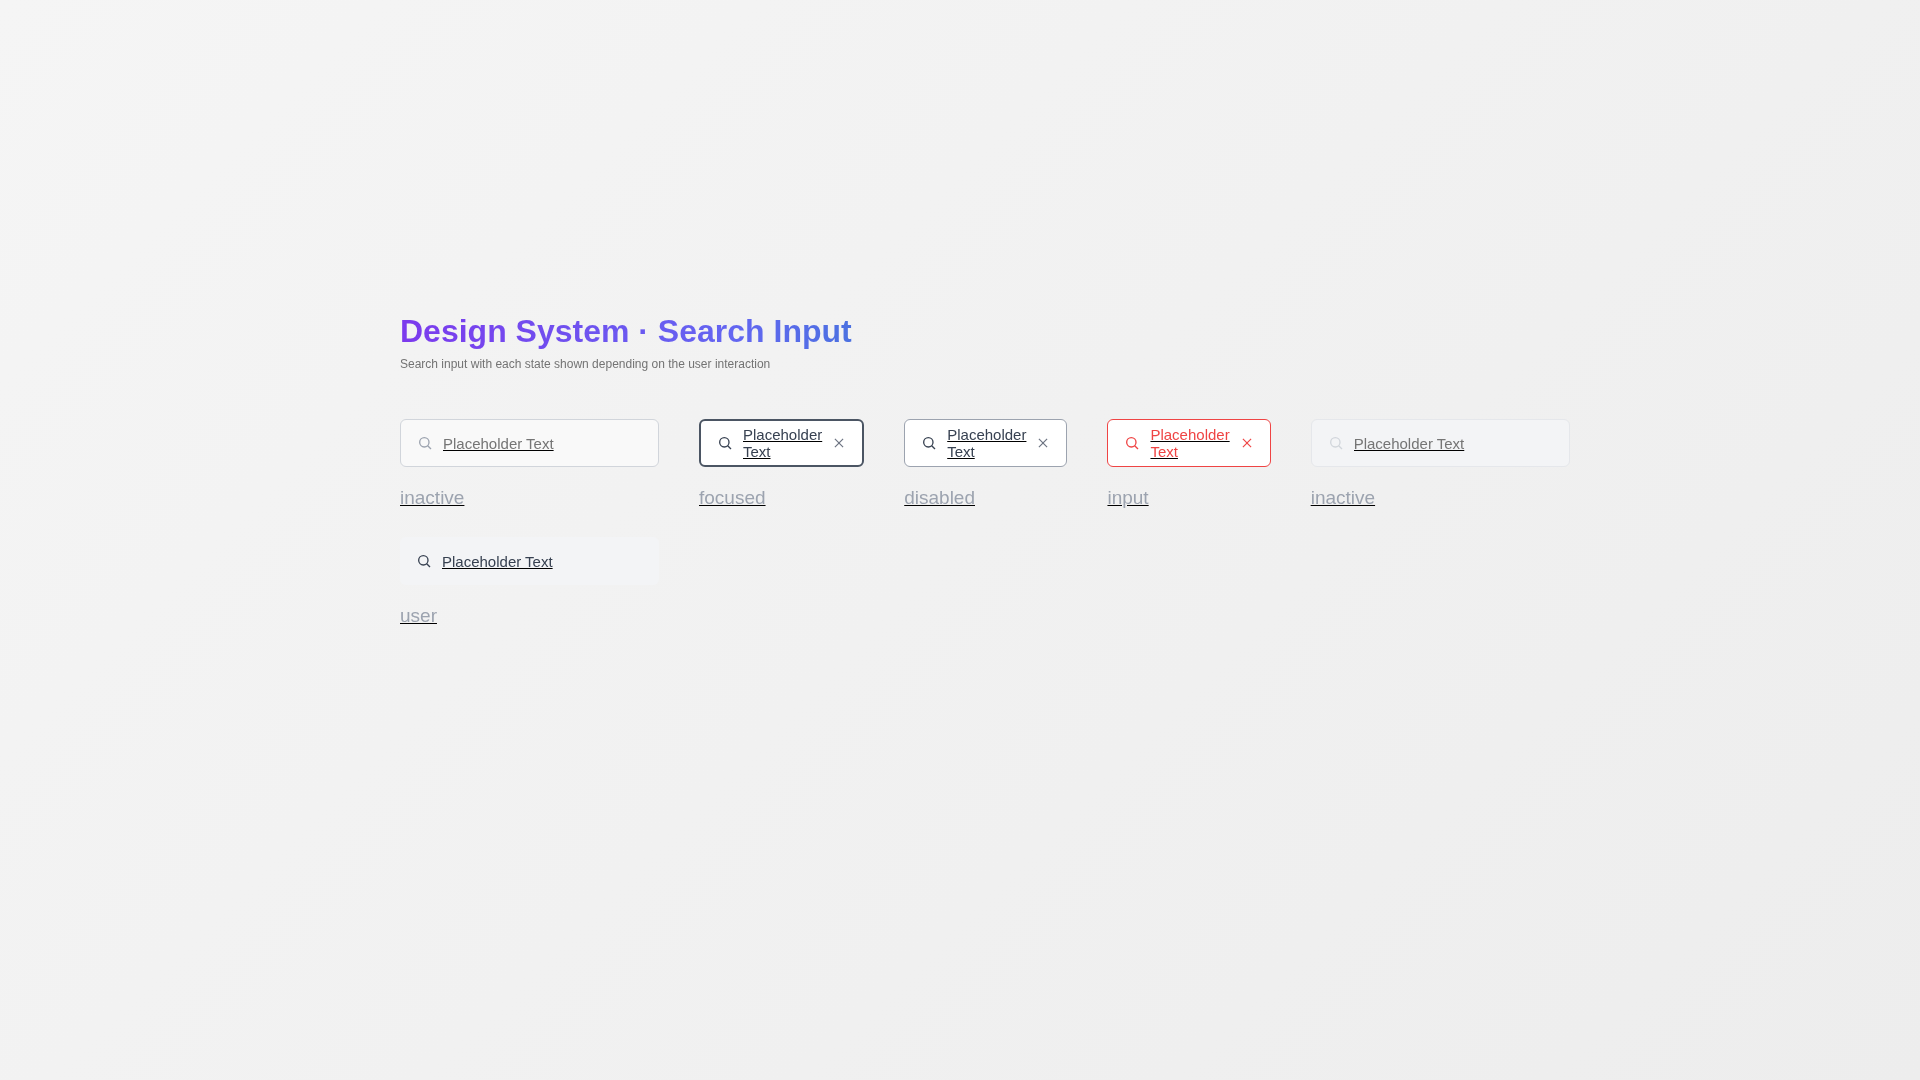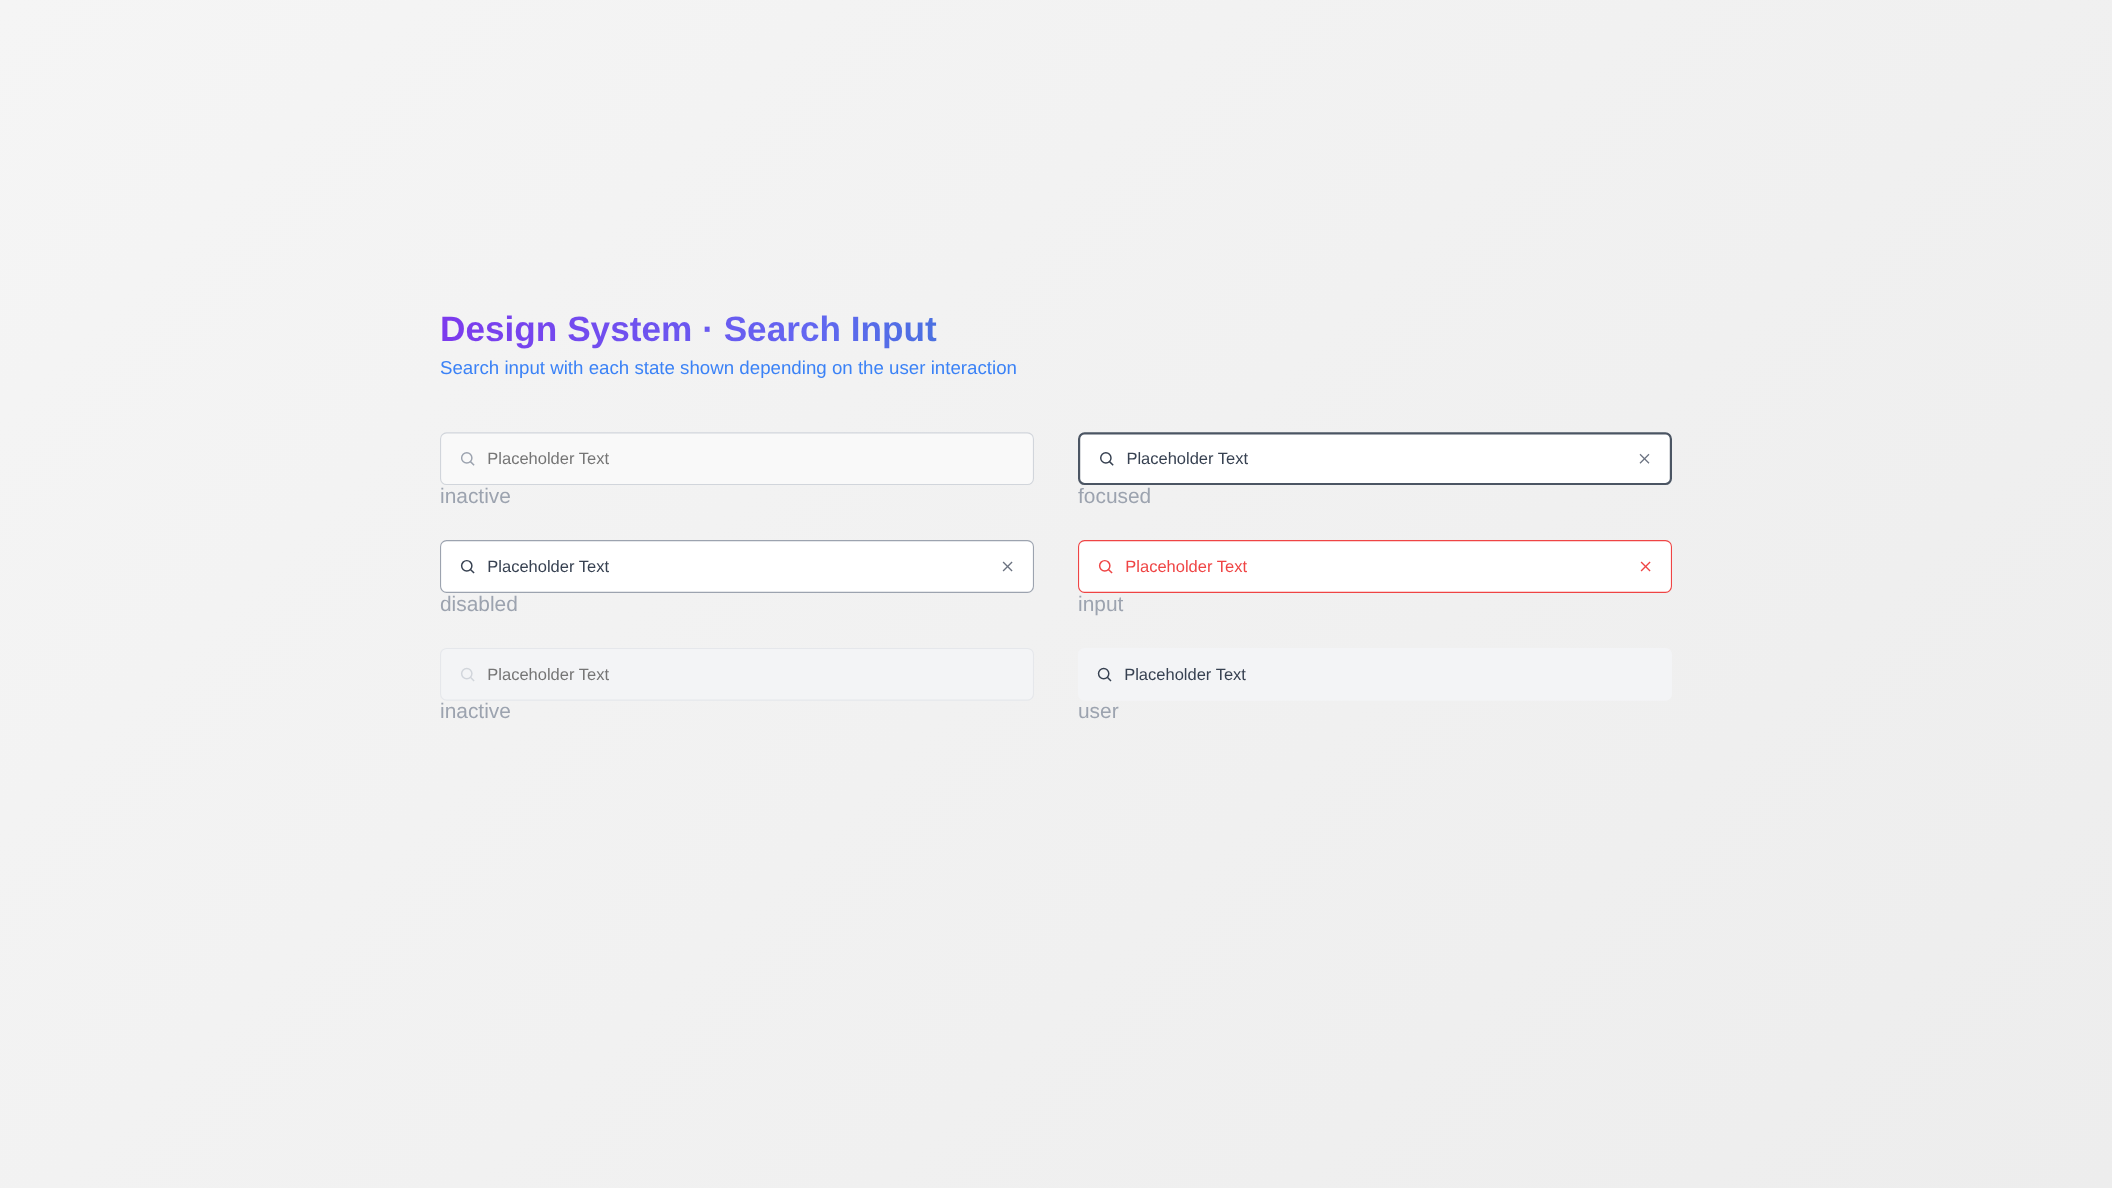--- a/index.html
+++ b/index.html
@@ -28,29 +28,30 @@
       font-size: 32px;
       font-weight: 600;
       background: linear-gradient(90deg, #7c3aed 0%, #6366f1 30%, #0891b2 70%, #059669 100%);
       -webkit-background-clip: text;
       -webkit-text-fill-color: transparent;
       background-clip: text;
       margin-bottom: 7px;
     }
     
     .subtitle {
-      font-size: 17px;
-      color: #3b82f6;
+      font-size: 12px;
+      color: #737373;
       margin-bottom: 48px;
     }
     
     .grid {
       display: grid;
-      grid-template-columns: repeat(2, 1fr);
+      grid-template-columns: repeat(5, 1fr);
       gap: 28px 40px;
+      text-decoration: underline;
     }
     
     .search-item {
       display: flex;
       flex-direction: column;
     }
     
     .search-input {
       display: flex;
       align-items: center;
@@ -169,20 +170,21 @@
       stroke: #6b7280;
     }
     
     .error .close-icon {
       stroke: #ef4444;
     }
     
     .state-label {
       font-size: 19px;
       color: #9ca3af;
+      margin-top: 20px;
       font-weight: 400;
     }
   </style>
 </head>
 <body>
 
 <div class="container">
   <h1 class="title">Design System · Search Input</h1>
   <p class="subtitle">Search input with each state shown depending on the user interaction</p>
 

